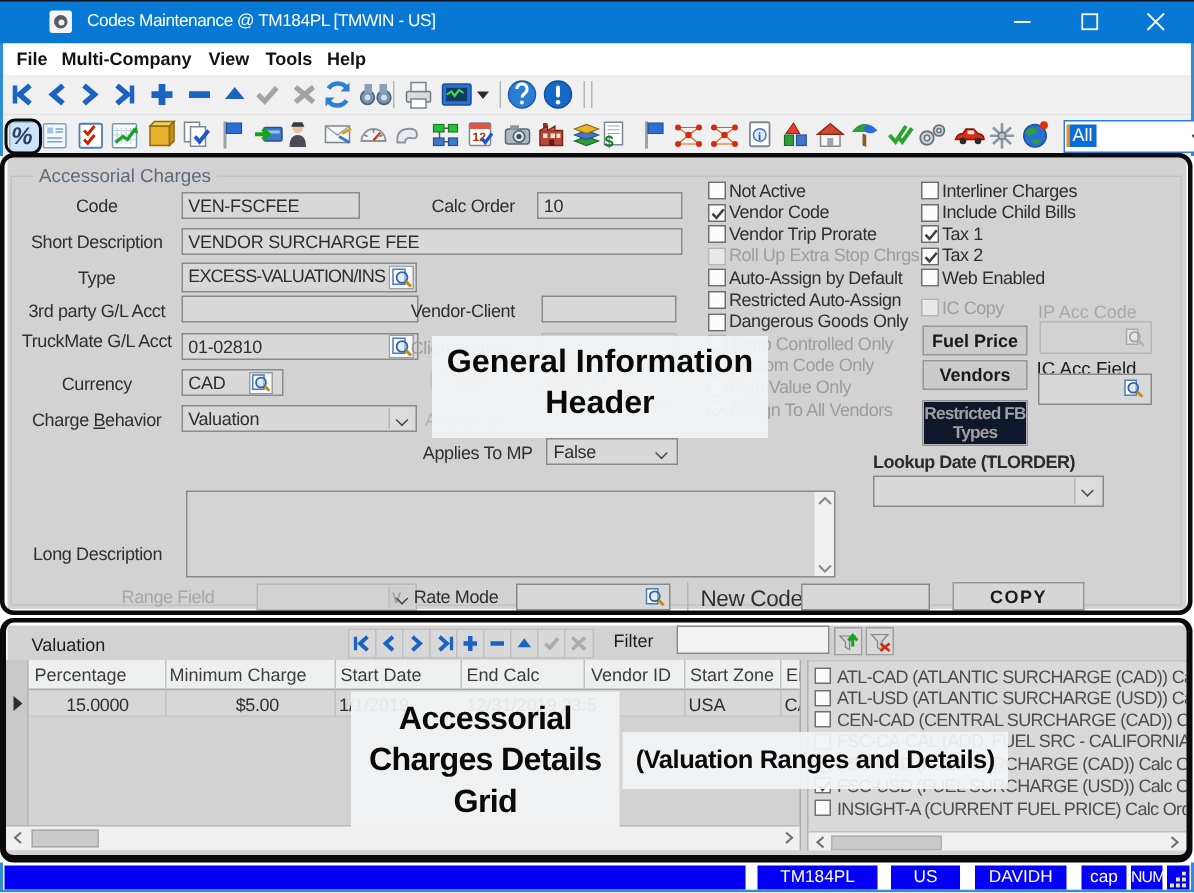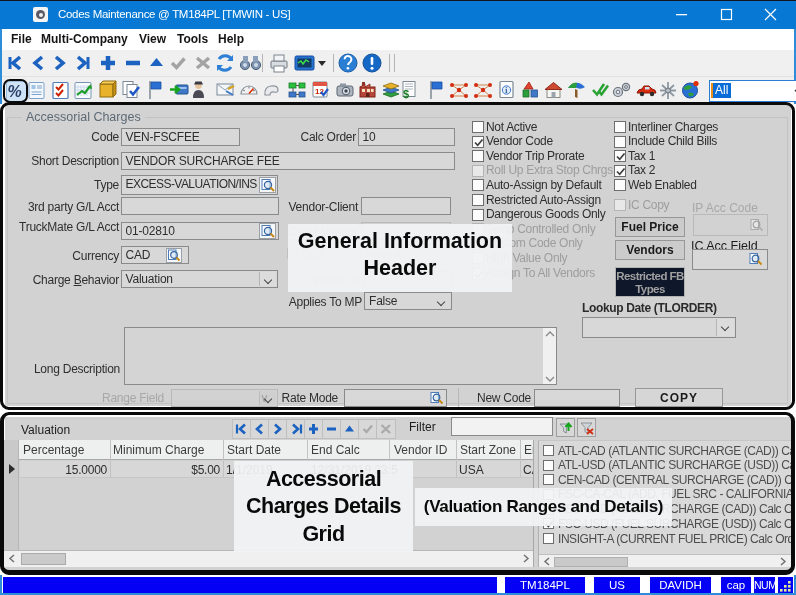--- a/index.html
+++ b/index.html
@@ -11,21 +11,21 @@
 #title{left:0;top:0;width:796px;height:29px;background:#0779d4;}
 
 #menu{left:2px;top:29px;width:792px;height:21px;background:#fff;}
 .mi{top:3px;font-size:12px;color:#141414;font-weight:600}
 
 #tb1{left:2px;top:50px;width:792px;height:27px;background:#f0f0f0;border-bottom:1px solid #e2e2e2}
 #tb2{left:2px;top:77px;width:792px;height:26px;background:#f0f0f0;}
 
 #form{left:5px;top:105px;width:786px;height:301px;background:#d2d2d2;font-size:12px;color:#3a3a3a}
 .lbl{white-space:nowrap;letter-spacing:-0.3px;font-size:12px;color:#2f2f2f}
-.rlbl{text-align:right;white-space:nowrap;letter-spacing:-0.25px;font-size:12px;color:#2f2f2f}
+.rlbl{text-align:center;white-space:nowrap;letter-spacing:-0.25px;font-size:12px;color:#2f2f2f}
 .inp{background:#d8d8d8;border:1px solid #888a8c;font-size:12px;color:#2e2e2e;letter-spacing:-0.2px;
   padding:1px 0 0 4px;white-space:nowrap;overflow:hidden}
 .dis{background:#d2d2d2;border:1px solid #b9b9b9;color:#9d9d9d}
 .gray{color:#9d9d9d}
 .cb{width:12px;height:12px;background:#fcfcfc;border:1px solid #6e6e6e}
 .cbd{border:1px solid #b4b4b4;background:#e8e8e8}
 .chev{position:absolute;right:1px;top:1px;bottom:1px;width:17px;background:#dcdcdc;
   border-left:1px solid #b5b5b5;color:transparent;overflow:hidden}
 .chev::after{content:"";position:absolute;left:5px;top:4.5px;width:5px;height:5px;
   border-right:1.6px solid #444;border-bottom:1.6px solid #444;transform:rotate(45deg)}
@@ -440,21 +440,21 @@
       <div class="chev" style="background:#cfcfcf;border-left-color:#bdbdbd;color:#a0a0a0">∨</div>
     </div>
   <div class="ab rlbl" style="left:270px;top:391px;width:68px;font-size:12px">Rate Mode</div>
   <div class="ab inp" style="left:344px;top:389px;width:103px;height:18px"></div>
   <svg class="ab" width="16" height="15" style="left:429px;top:390.5px">
       <rect x="2" y="1.5" width="7.5" height="10" fill="#fff" stroke="#4d7dbb"></rect>
       <circle cx="7.5" cy="6.5" r="3.3" fill="rgba(190,215,240,0.5)" stroke="#35639c" stroke-width="1.2"></circle>
       <path d="M10 9 L13.5 12.5" stroke="#c8860a" stroke-width="1.8"></path>
     </svg>
   <div class="ab" style="left:458px;top:388px;width:1px;height:19px;background:#b8b8b8"></div>
-  <div class="ab rlbl" style="left:467px;top:391px;width:64px;font-size:12px">New Code</div>
+  <div class="ab rlbl" style="left:467px;top:391px;width:64px;font-size:15px">New Code</div>
   <div class="ab inp" style="left:534px;top:389px;width:86px;height:18px"></div>
   <div class="ab btn" style="left:635px;top:388px;width:88px;height:19px;line-height:18px;font-weight:700;letter-spacing:1px;background:#d6d6d6">COPY</div>
 
   <div id="grid" class="ab"></div>
 
   <div class="ab" style="left:21px;top:422.5px;font-size:12px;color:#1c1c1c">Valuation</div>
   <svg class="ab" width="165" height="20" style="left:232px;top:418.5px" fill="none">
     <g stroke="#bfbfbf" stroke-width="1">
         <rect x="0.5" y="0.5" width="163" height="19" fill="#d8d8d8"></rect>
     <path d="M18.5 0 v20 M36.5 0 v20 M54.5 0 v20 M72.5 0 v20 M90.5 0 v20 M108.5 0 v20 M126.5 0 v20 M144.5 0 v20"></path>

